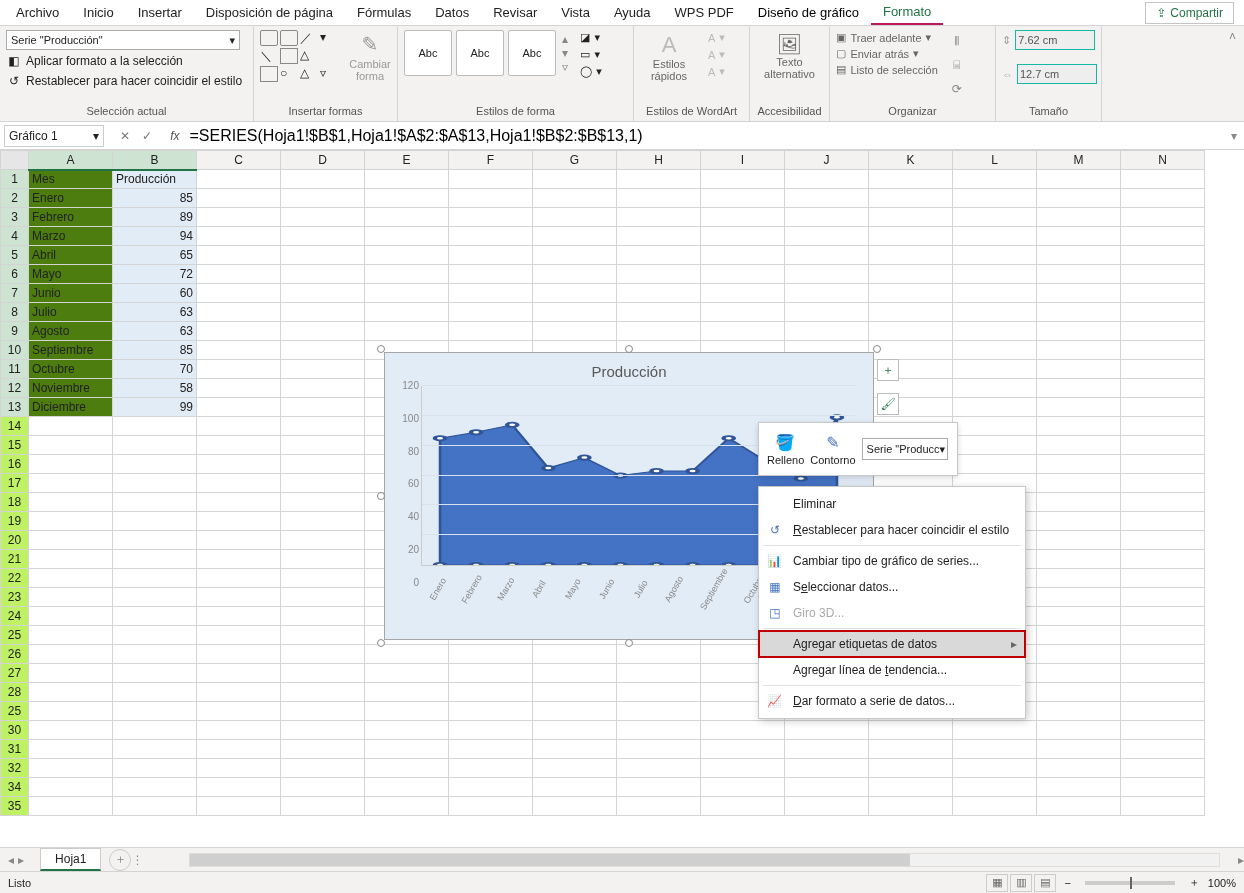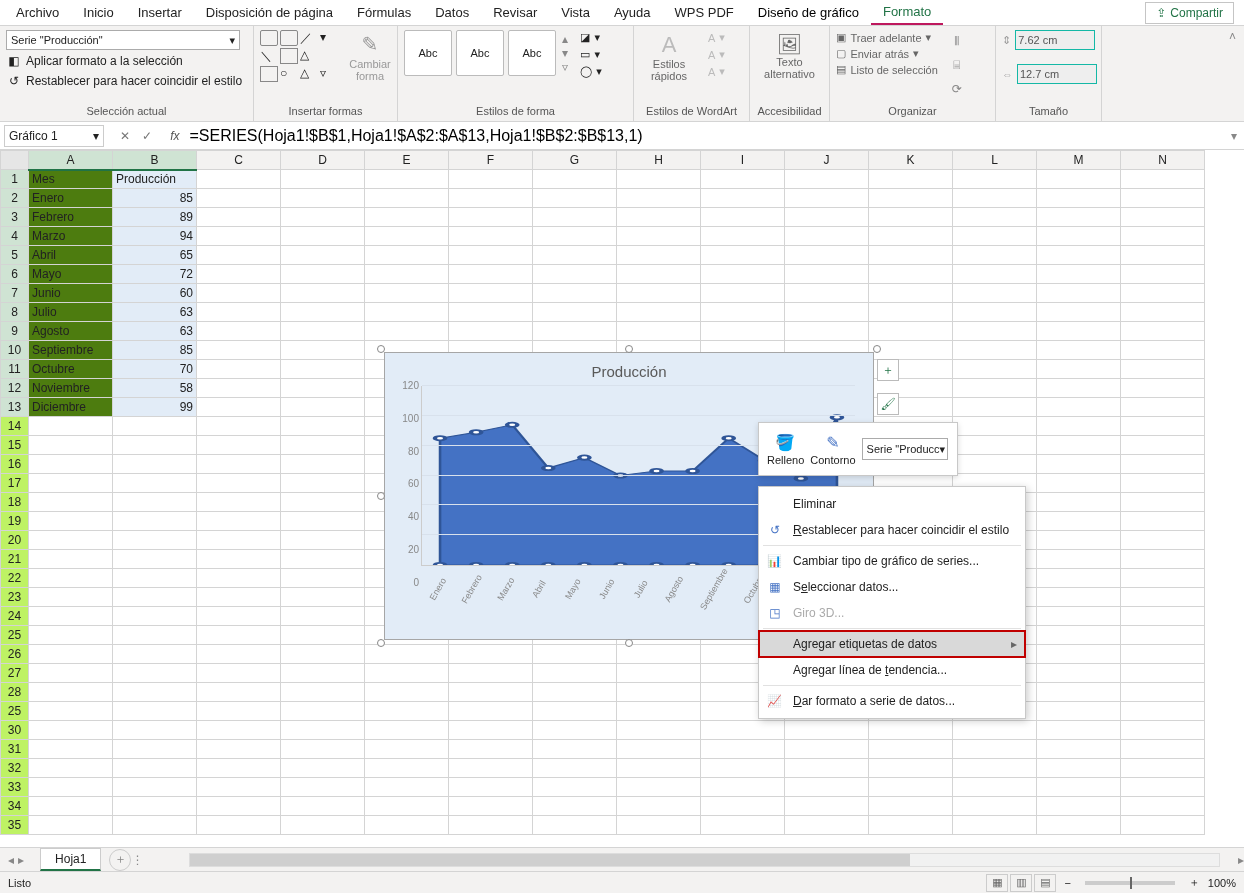--- a/index.html
+++ b/index.html
@@ -847,37 +847,20 @@
           <td class=""></td>
           <td class=""></td>
           <td class=""></td>
           <td class=""></td>
           <td class=""></td>
           <td class=""></td>
           <td class=""></td>
         </tr>
         <tr>
           <th class="rowhead ">32</th>
-          <td class=""></td>
-          <td class=""></td>
-          <td class=""></td>
-          <td class=""></td>
-          <td class=""></td>
-          <td class=""></td>
-          <td class=""></td>
-          <td class=""></td>
-          <td class=""></td>
-          <td class=""></td>
-          <td class=""></td>
-          <td class=""></td>
-          <td class=""></td>
-          <td class=""></td>
-        </tr>
-        <tr>
-          <th class="rowhead ">33</th>
           <td class=""></td>
           <td class=""></td>
           <td class=""></td>
           <td class=""></td>
           <td class=""></td>
           <td class=""></td>
           <td class=""></td>
           <td class=""></td>
           <td class=""></td>
           <td class=""></td>

